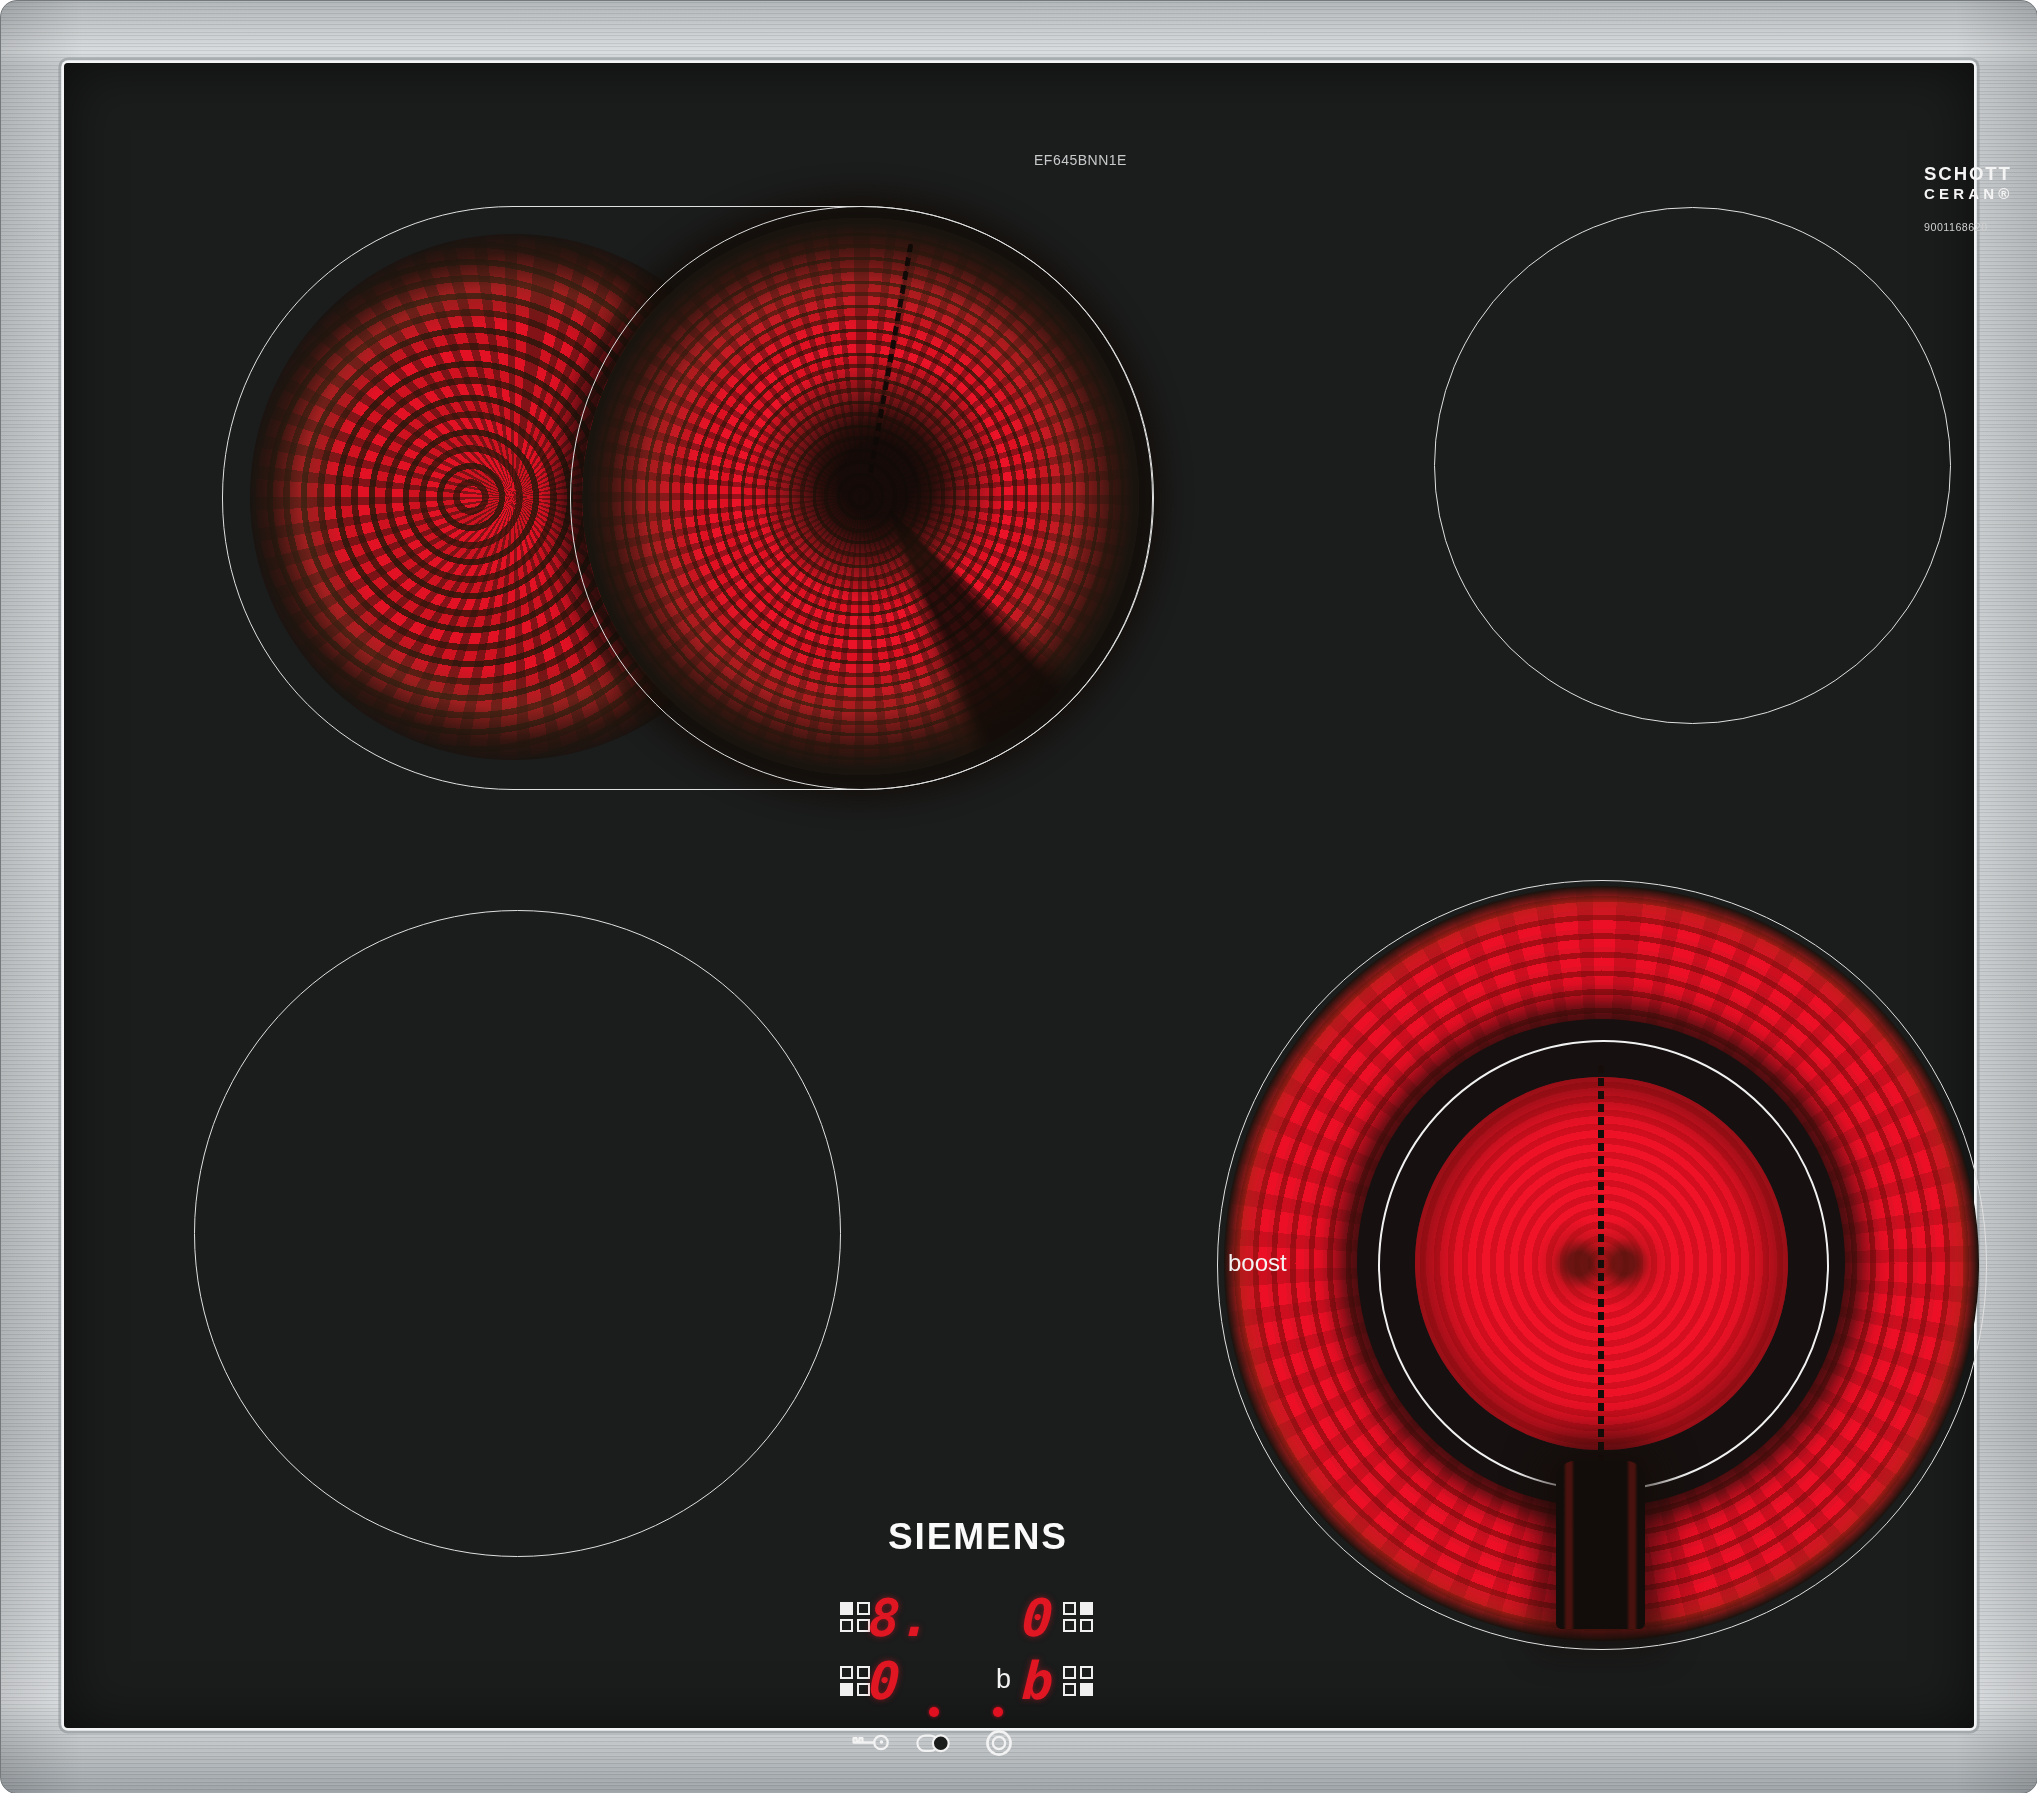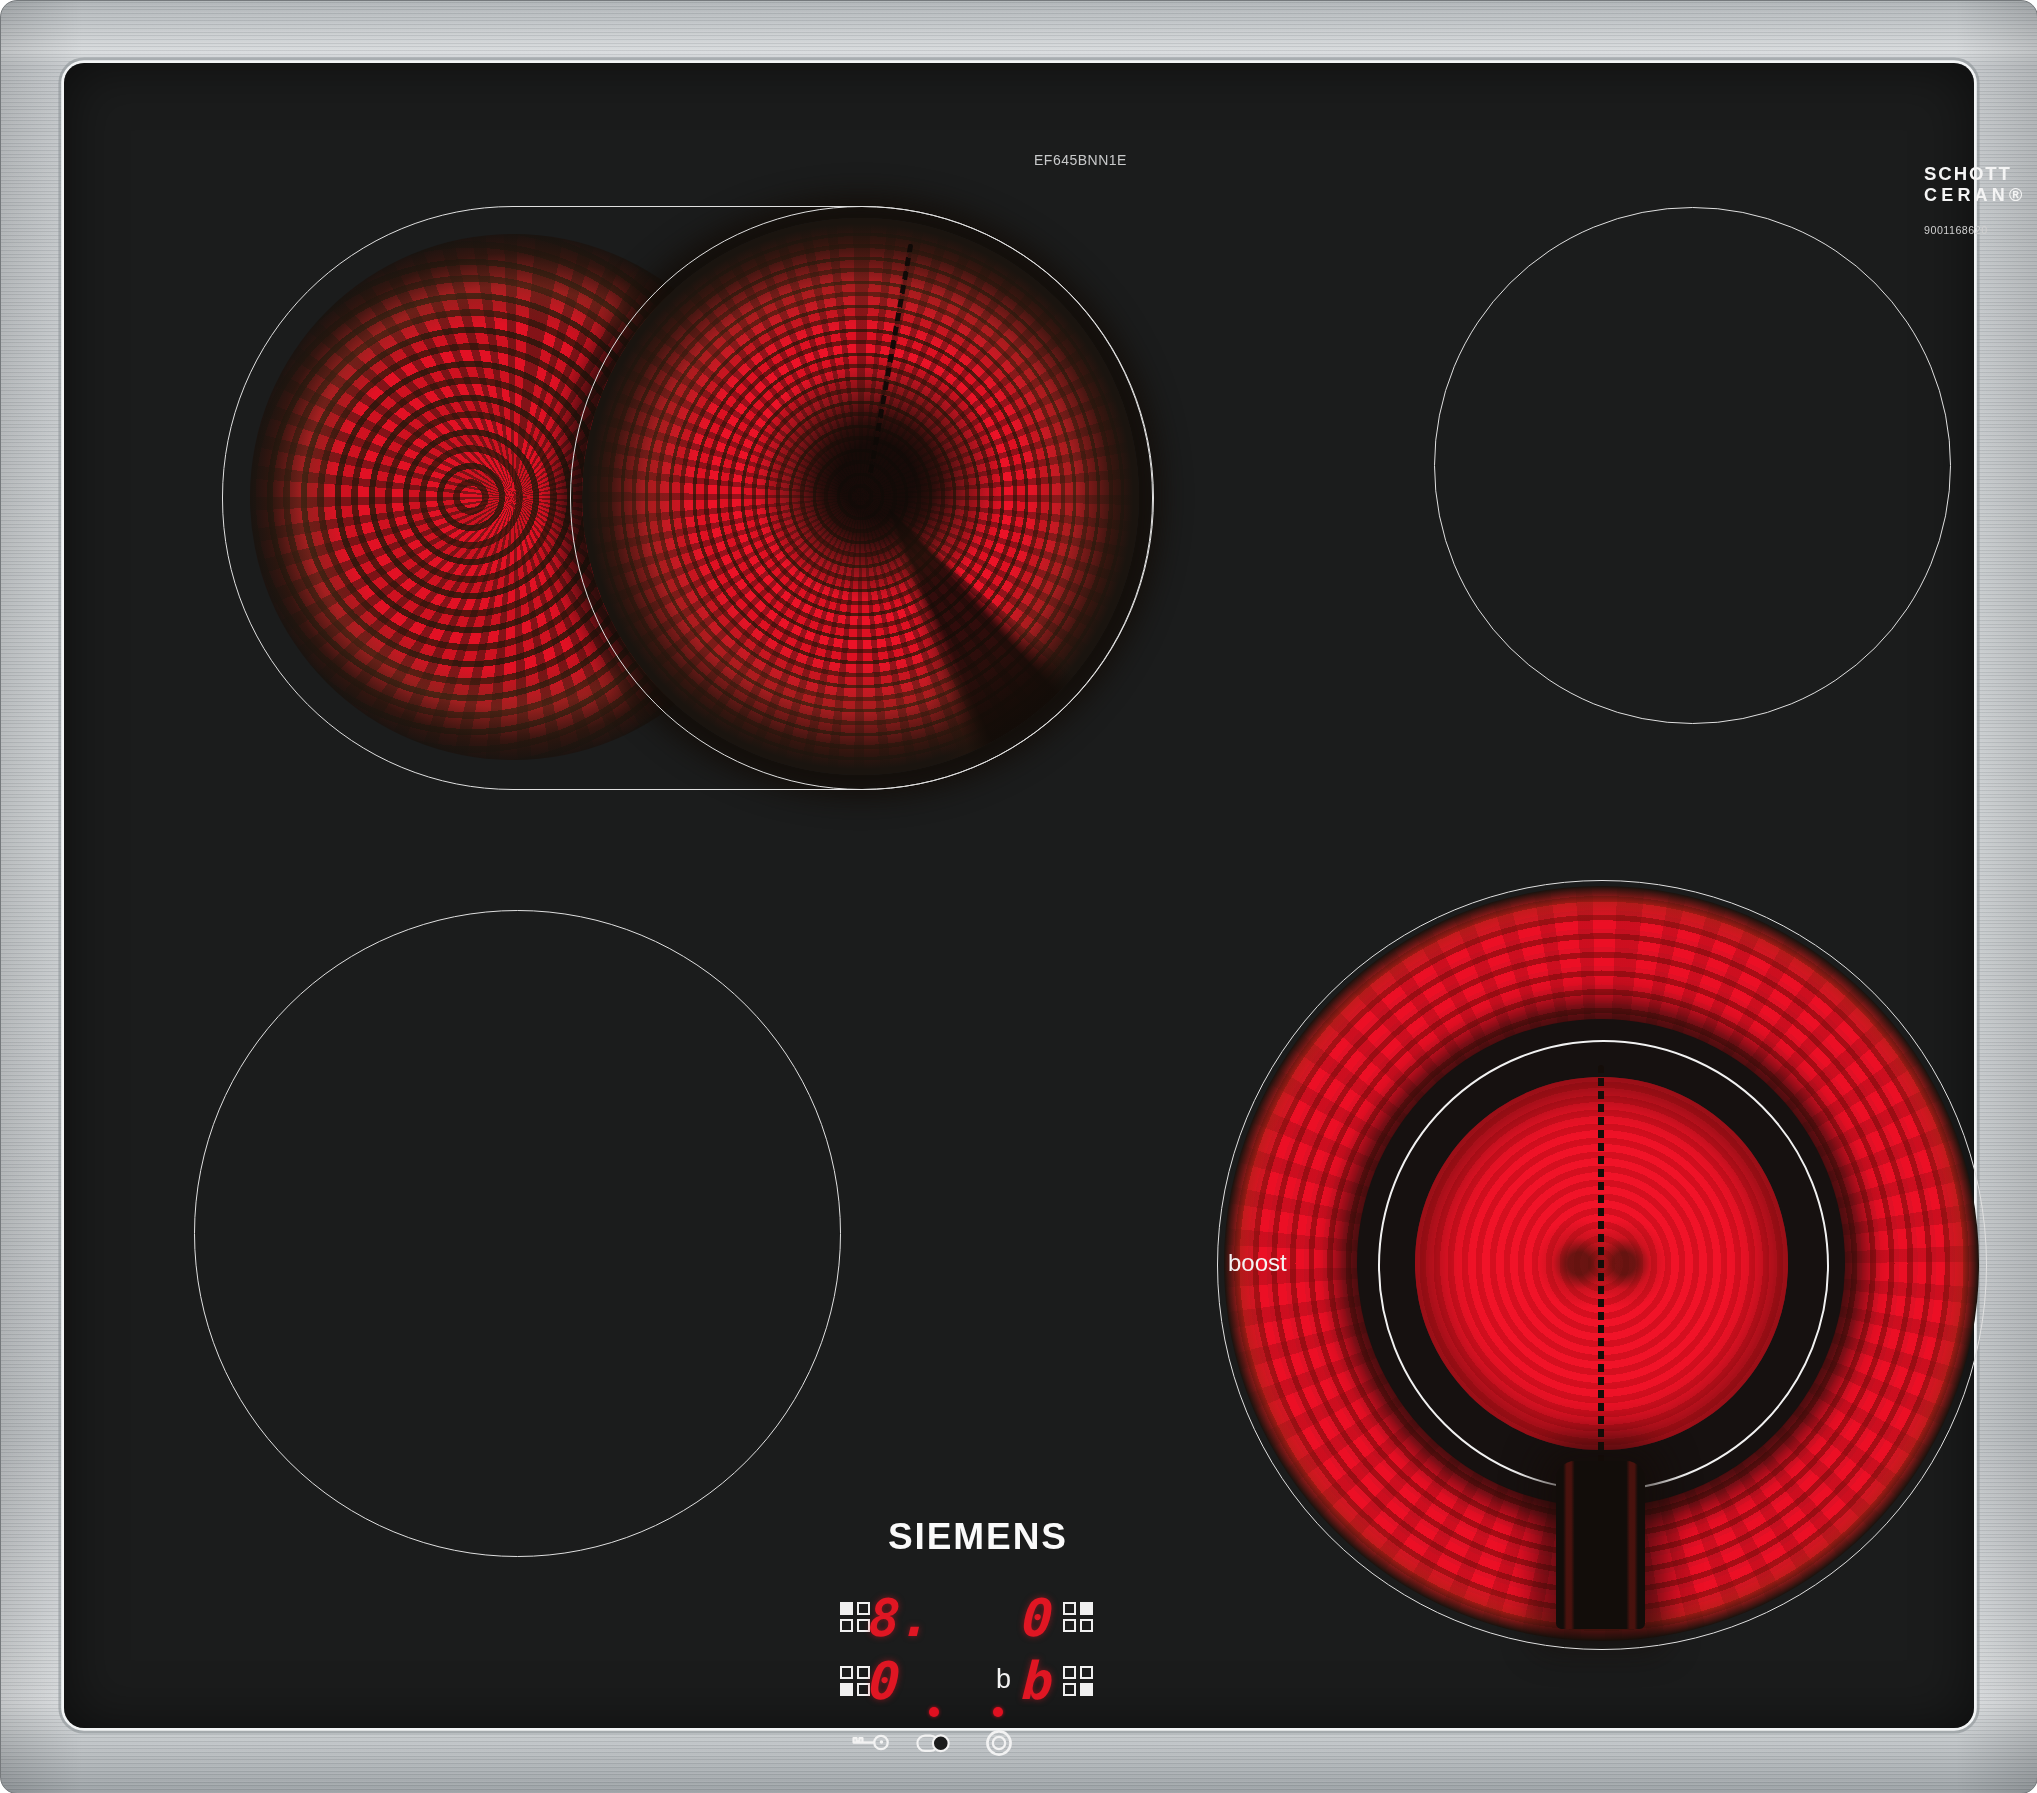--- a/index.html
+++ b/index.html
@@ -7,30 +7,30 @@
     position:relative;width:2038px;height:1794px;box-sizing:border-box;
     border:1.9px solid #75797c;border-radius:17px;overflow:hidden;
     background:
       linear-gradient(90deg, rgba(0,0,0,.12), rgba(0,0,0,0) 4%, rgba(0,0,0,0) 96%, rgba(0,0,0,.12)),
       repeating-linear-gradient(180deg, rgba(255,255,255,.10) 0 0.9px, rgba(60,66,70,.10) 0.9px 1.9px, rgba(255,255,255,.05) 1.9px 3.7px),
       linear-gradient(180deg,#aeb3b6 0,#d7dadc 51px,#c6cacd 65px,#d1d5d7 45%,#c2c6c9 80%,#dcdfe1 95%,#989ea2 100%);
     font-family:"Liberation Sans",sans-serif;
   }
   .glass{
     position:absolute;left:63px;top:62px;right:63px;bottom:65px;
-    background:#1b1c1c;border-radius:20px;
+    background:#1b1c1c;border-radius:4px;
     box-shadow:0 0 0 2.8px #f2f4f5, 0 0 0 5.6px rgba(140,146,150,.6), inset 0 0 56px rgba(0,0,0,.55);
   }
   
   .outline{position:absolute;border:1.9px solid #e0e0e0;border-radius:50%;}
   .stadium{position:absolute;left:158px;top:143px;width:929px;height:582px;border:1.9px solid #e0e0e0;border-radius:291px;}
   .model{position:absolute;left:970px;top:89px;font-size:14px;letter-spacing:0.5px;color:#c9cacb;}
   .schott{position:absolute;left:1860px;top:102px;color:#f4f4f4;line-height:1;}
   .schott .l1{font-size:18.6px;font-weight:700;letter-spacing:1.9px;}
-  .schott .l2{font-size:18px;font-weight:700;letter-spacing:4.2px;margin-top:2.8px;}
+  .schott .l2{font-size:15px;font-weight:700;letter-spacing:4.2px;margin-top:2.8px;}
   .schott .code{font-size:10.7px;font-weight:400;letter-spacing:0.5px;color:#cfcfcf;margin-top:21px;}
   .brand{position:absolute;left:824px;top:1453px;font-size:37px;font-weight:700;letter-spacing:1.9px;color:#fafafa;}
   .boost{position:absolute;left:1164px;top:1186px;font-size:24px;color:#f3f3f3;text-align:center;}
   
   .glow{position:absolute;border-radius:50%;}
   #glowL{
     left:186px;top:171px;width:526px;height:526px;
     background:
       radial-gradient(circle at 50% 50%, rgba(0,0,0,0) 0 172px, rgba(86,48,26,.45) 211px, rgba(34,22,14,.9) 244px, rgba(25,20,16,.98) 262px),
       repeating-conic-gradient(from 8deg, rgba(38,21,12,.5) 0deg 3deg, rgba(0,0,0,0) 3deg 7deg),

